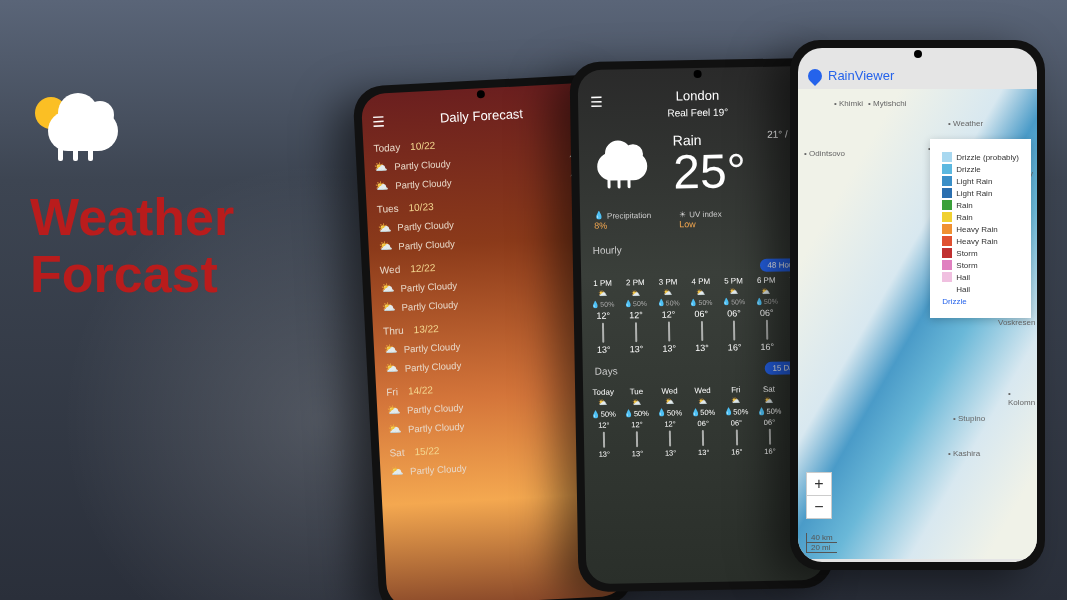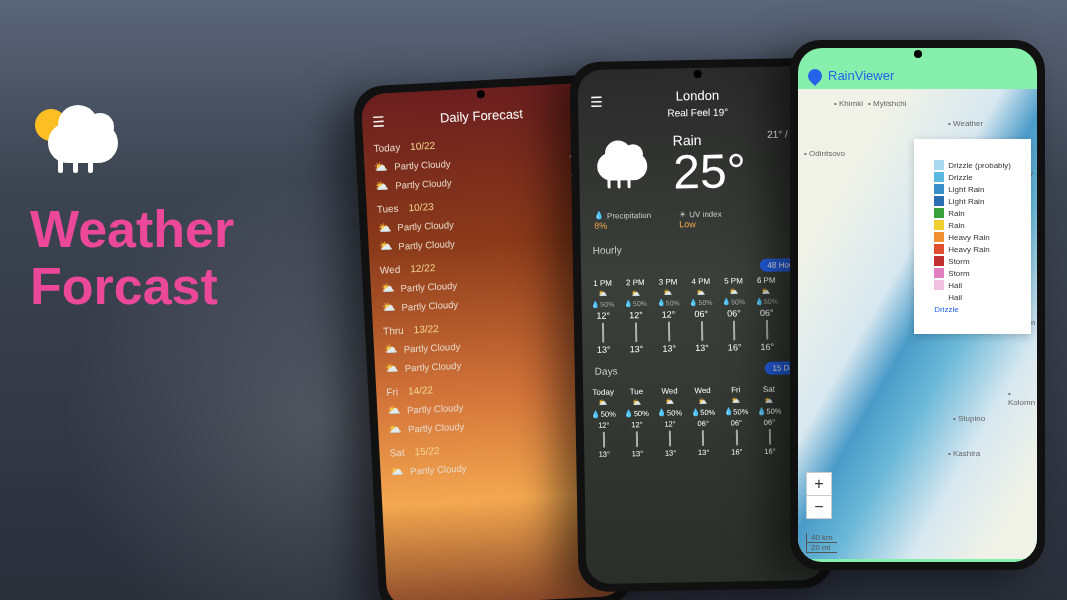--- a/index.html
+++ b/index.html
@@ -1,21 +1,21 @@
 <!DOCTYPE html>
 <html><head>
 <meta charset="utf-8">
 <style>
 * { margin: 0; padding: 0; box-sizing: border-box; font-family: -apple-system, BlinkMacSystemFont, "Segoe UI", Arial, sans-serif; }
 body { width: 1067px; height: 600px; overflow: hidden; background: linear-gradient(135deg, #4a5568 0%, #2d3748 40%, #1a202c 100%); position: relative; }
 .bg-mountain { position: absolute; inset: 0; background: 
   radial-gradient(circle at 30% 70%, rgba(255,255,255,0.15) 0%, transparent 30%),
   linear-gradient(180deg, #5a6578 0%, #3d4552 30%, #2a2f3a 100%); }
 
-.left-panel { position: absolute; left: 30px; top: 101px; color: #ec4899; z-index: 1; }
+.left-panel { position: absolute; left: 30px; top: 89px; color: #b91c1c; z-index: 1; }
 .logo-icon { margin-left: 0; margin-bottom: 10px; position:relative; width:90px; height:90px;}
 .logo-sun { position:absolute; width:32px; height:32px; background:#fbbf24; border-radius:50%; left:5px; top:8px; }
 .logo-cloud { position:absolute; width:70px; height:40px; background:white; border-radius:20px; left:18px; top:22px; }
 .logo-cloud:before { content:''; position:absolute; width:40px; height:40px; background:white; border-radius:50%; left:10px; top:-18px; }
 .logo-cloud:after { content:''; position:absolute; width:28px; height:28px; background:white; border-radius:50%; left:38px; top:-10px; }
 .logo-rain { position:absolute; left:28px; top:58px; display:flex; gap:10px;}
 .logo-rain span { width:5px; height:14px; background:white; border-radius:2px; }
 .title { font-size: 52px; font-weight: 600; line-height: 1.1; margin-bottom: 18px; }
 .features { list-style: none; }
 .features li { font-size: 18px; margin-bottom: 6px; display: flex; align-items: flex-start; font-weight:500;}
@@ -62,26 +62,26 @@
 .p2-hour .hr { font-size:8px; white-space:nowrap;}
 .p2-hour .pct { color:#aaa; font-size:7px;}
 .p2-hour .tmp { font-size:9px;}
 .p2-hour .bar { width:2px; height:20px; background:rgba(255,255,255,0.6); border-radius:1px;}
 .p2-days { display:flex; gap:1px; padding:4px 4px 0; overflow:hidden;}
 .p2-day { flex:1; display:flex; flex-direction:column; align-items:center; font-size:7.5px; gap:2px; min-width:0;}
 .p2-day .hr { font-size:8px;}
 
 
 .phone3 { left: 790px; top: 40px; z-index: 3; }
-.phone3 .screen { background: #86efac; color:#333;}
+.phone3 .screen { background: #e5e5e5; color:#333;}
 .p3-hdr { display:flex; align-items:center; padding:20px 10px 6px; gap:6px; color:#2563eb; font-size:13px; font-weight:500;}
 .p3-drop { width:14px; height:14px; background:#2563eb; border-radius:50% 50% 50% 0; transform:rotate(-45deg);}
 .p3-map { position:relative; height:calc(100% - 44px); background: linear-gradient(120deg, #f0f2e8 20%, #d8e8f0 40%, #4a9bc8 50%, #6ab8d8 60%, #d8e8f0 75%, #f0f2e8 90%);}
 .p3-city { position:absolute; font-size:8px; color:#666;}
-.p3-legend { position:absolute; right:6px; top:50px; background:white; padding:20px; font-size:8px; box-shadow:0 2px 8px rgba(0,0,0,0.2);}
+.p3-legend { position:absolute; right:6px; top:50px; background:white; padding:12px; font-size:8px; box-shadow:0 2px 8px rgba(0,0,0,0.2);}
 .p3-legend .row { display:flex; align-items:center; gap:4px; padding:1px 0;}
 .p3-legend .sw { width:10px; height:10px;}
 .p3-legend .min { color:#2563eb; margin-top:2px; cursor:pointer;}
 .p3-zoom { position:absolute; left:8px; bottom:40px; background:white; border:1px solid #ccc; width:26px;}
 .p3-zoom div { text-align:center; font-size:16px; line-height:22px; cursor:pointer;}
 .p3-zoom div:first-child { border-bottom:1px solid #ccc;}
 .p3-scale { position:absolute; left:8px; bottom:6px; font-size:8px; color:#555;}
 .p3-scale div { border-left:1px solid #555; border-bottom:1px solid #555; padding:0 4px;}
 
 .cloud-emoji { filter:grayscale(0.2);}

